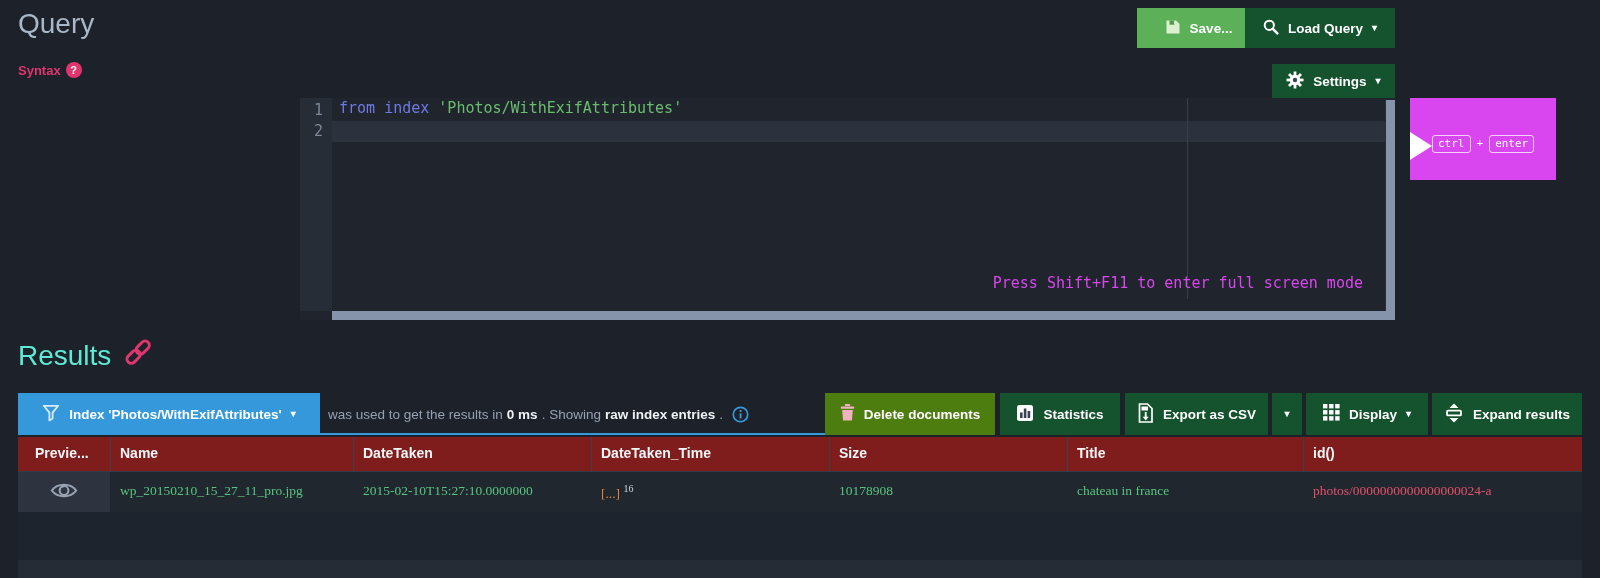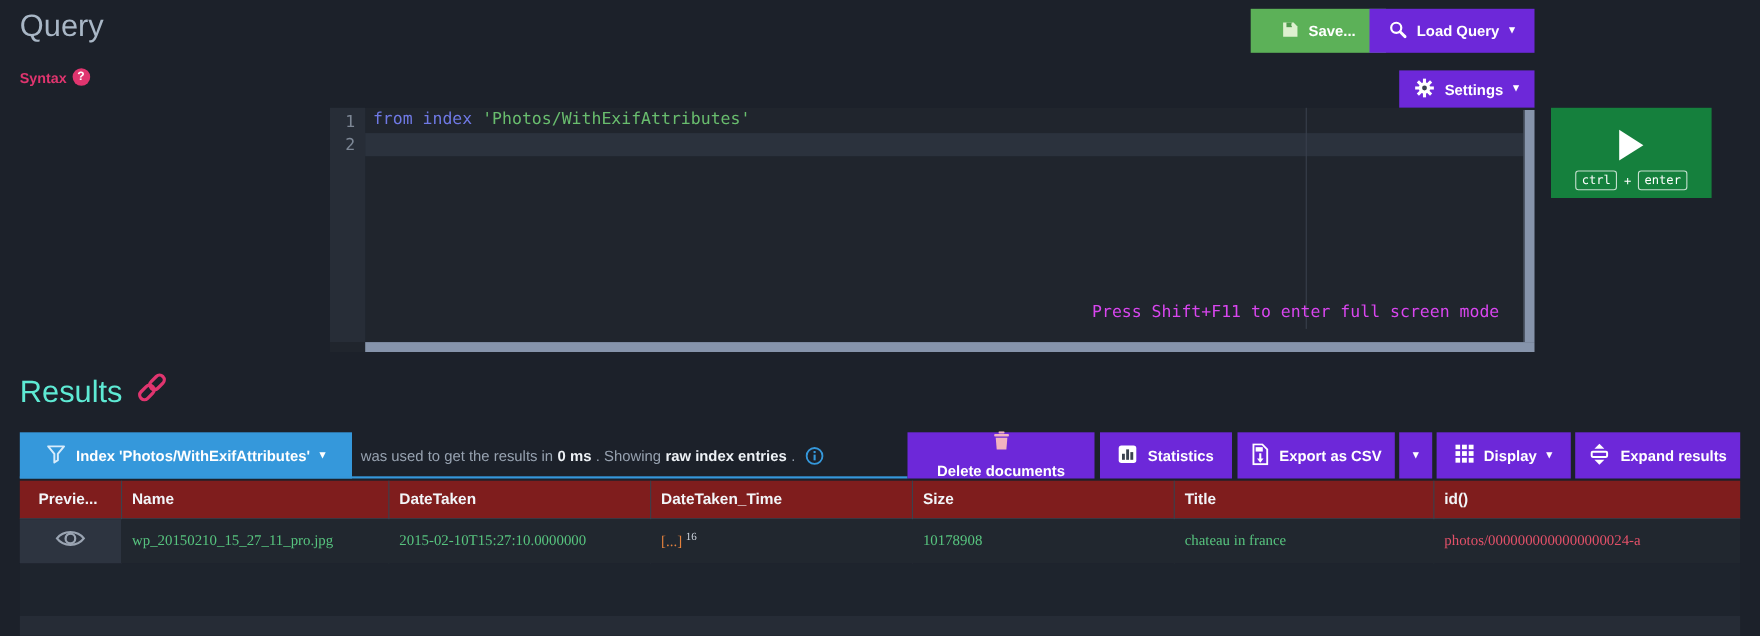--- a/index.html
+++ b/index.html
@@ -13,23 +13,23 @@
 
   
   .page-title { font-size:28px; font-weight:400; color:#a9b7c6; }
   .syntax-link { font-size:13px; font-weight:700; color:#e0356f; display:flex; align-items:center; gap:5px; cursor:pointer; }
   .badge-q { width:16px; height:16px; border-radius:50%; background:#e0356f; color:#fff;
              font-size:11px; font-weight:700; display:flex; align-items:center; justify-content:center; }
 
   
   .btn { display:flex; align-items:center; justify-content:center; gap:9px;
          font-size:13.5px; font-weight:700; color:#fff; cursor:pointer; }
-  .btn-dark  { background:#6d28d9; }
+  .btn-dark  { background:#14532d; }
   .btn-green { background:#5cb158; }
-  .btn-red   { background:#6d28d9;flex-direction:column; }
+  .btn-red   { background:#4d7c0f; }
   .btn-blue  { background:#3598db; }
   .caret { font-size:10px; color:#fff; line-height:1; }
 
   
   .editor { background:#20252d; }
   .gutter { position:absolute; left:0; top:0; width:32px; height:213px; background:#272d37; }
   .gutter .ln { font-family:"DejaVu Sans Mono", monospace; font-size:15px; line-height:21px;
                 color:#7d8795; text-align:right; padding-right:9px; }
   .gutter .ln:first-child { margin-top:2px; }
   .code-area { position:absolute; left:32px; top:0; right:10px; bottom:9px; }
@@ -41,21 +41,21 @@
   .str { color:#69bd6e; }
   .pln { color:#b9c2d0; }
   .cursor { display:inline-block; width:0; border-left:1.5px solid #b9c0cc; height:15px; vertical-align:-2px; }
   .print-margin { position:absolute; left:855px; top:0; bottom:12px; width:1px; background:#39404c; }
   .fs-hint { position:absolute; right:22px; top:176px; font-family:"DejaVu Sans Mono", monospace;
              font-size:15px; color:#d946ef; }
   .vscroll { position:absolute; right:0; top:2px; width:10px; height:211px; background:#8694ab; border-left:1px solid #2a3039; }
   .hscroll { position:absolute; left:32px; right:0; bottom:0; height:9px; background:#8694ab; }
 
   
-  .run-btn { background:#15803d; display:flex; flex-direction:column; align-items:center; cursor:pointer;justify-content:center; }
+  .run-btn { background:#d946ef; display:flex; align-items:center; cursor:pointer; }
   .play-tri { width:0; height:0; border-left:22px solid #fff; border-top:14px solid transparent;
               border-bottom:14px solid transparent; margin-top:13px; }
   .kbd-row { display:flex; align-items:center; gap:6px; margin-top:9px;
              font-family:"DejaVu Sans Mono", monospace; font-size:11px; color:#fff; }
   .kbd { border:1px solid rgba(255,255,255,.75); border-radius:3px; padding:0 5px; line-height:16px; }
 
   
   .results-title { font-size:28px; font-weight:400; color:#5eead4; display:flex; align-items:center; gap:12px; }
   .meta { display:flex; align-items:center; gap:4px; font-size:13.5px; color:#97a2b0; }
   .meta b { color:#eef2f6; }

